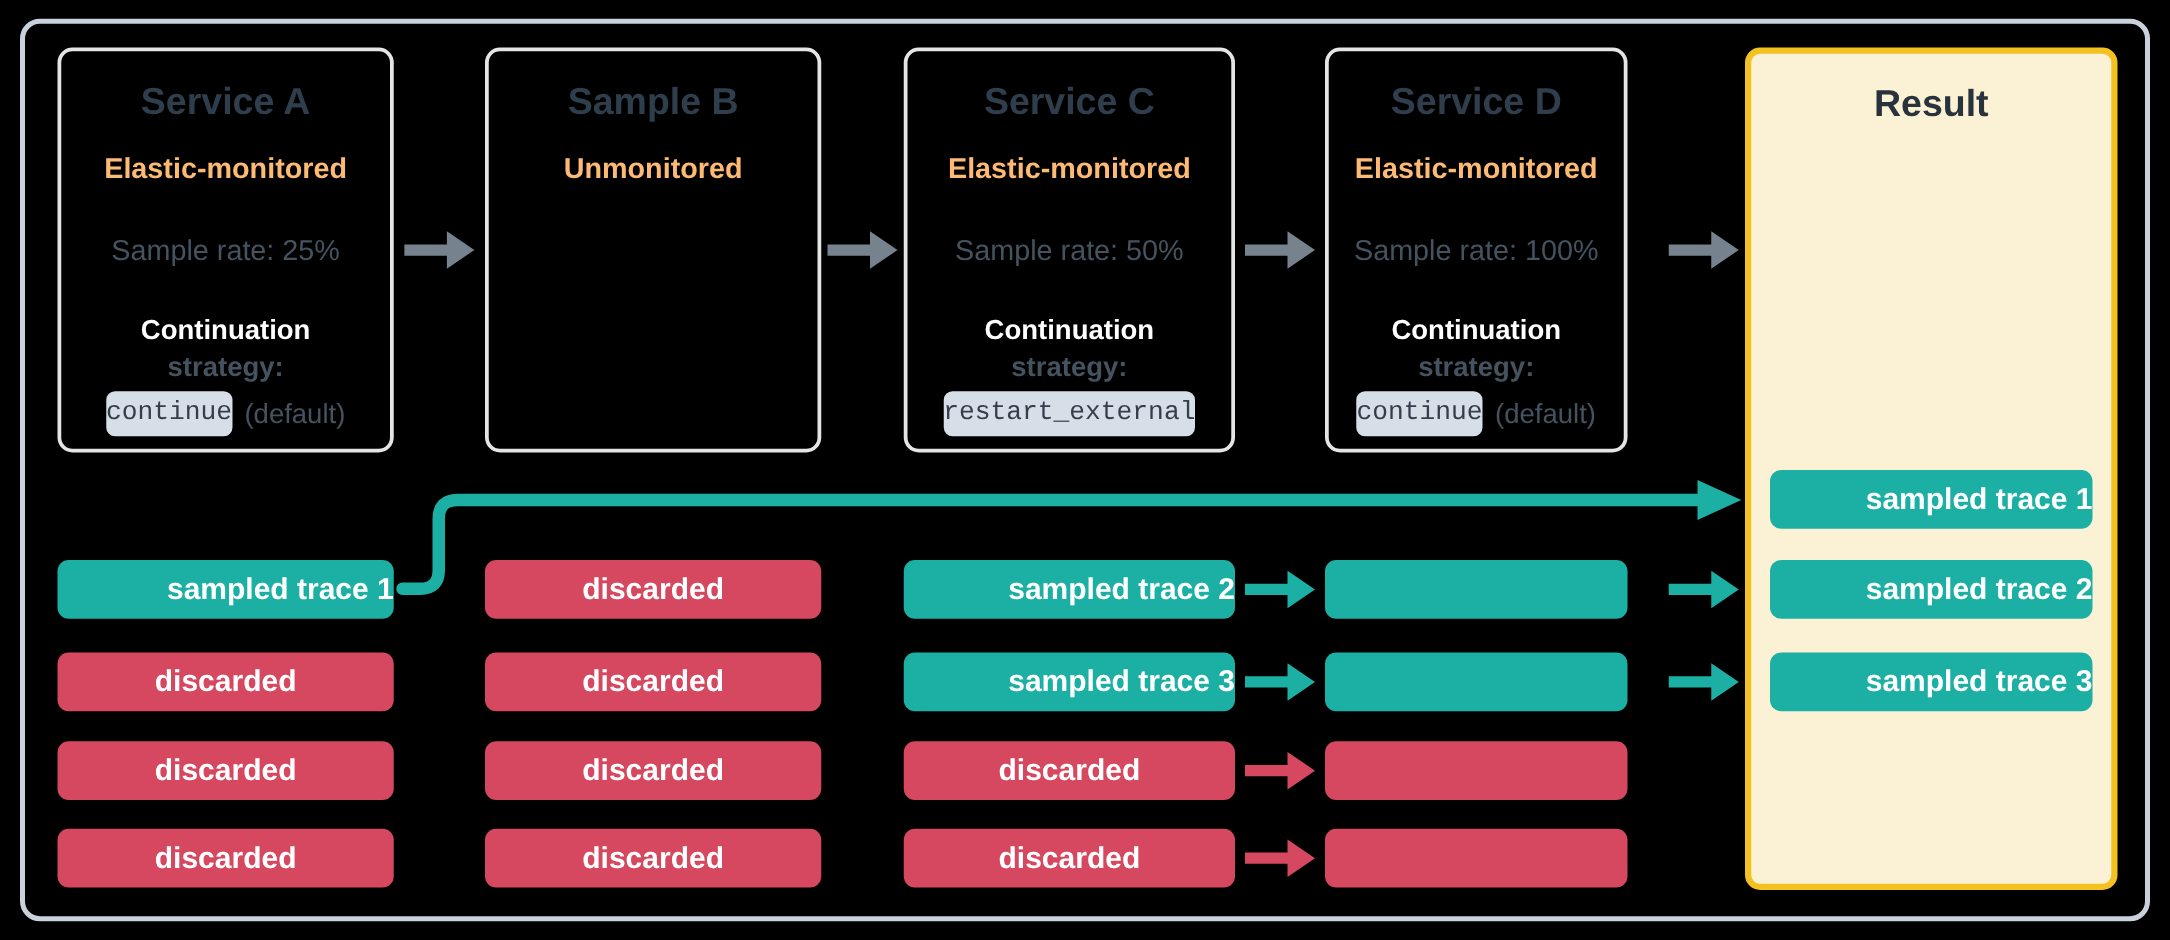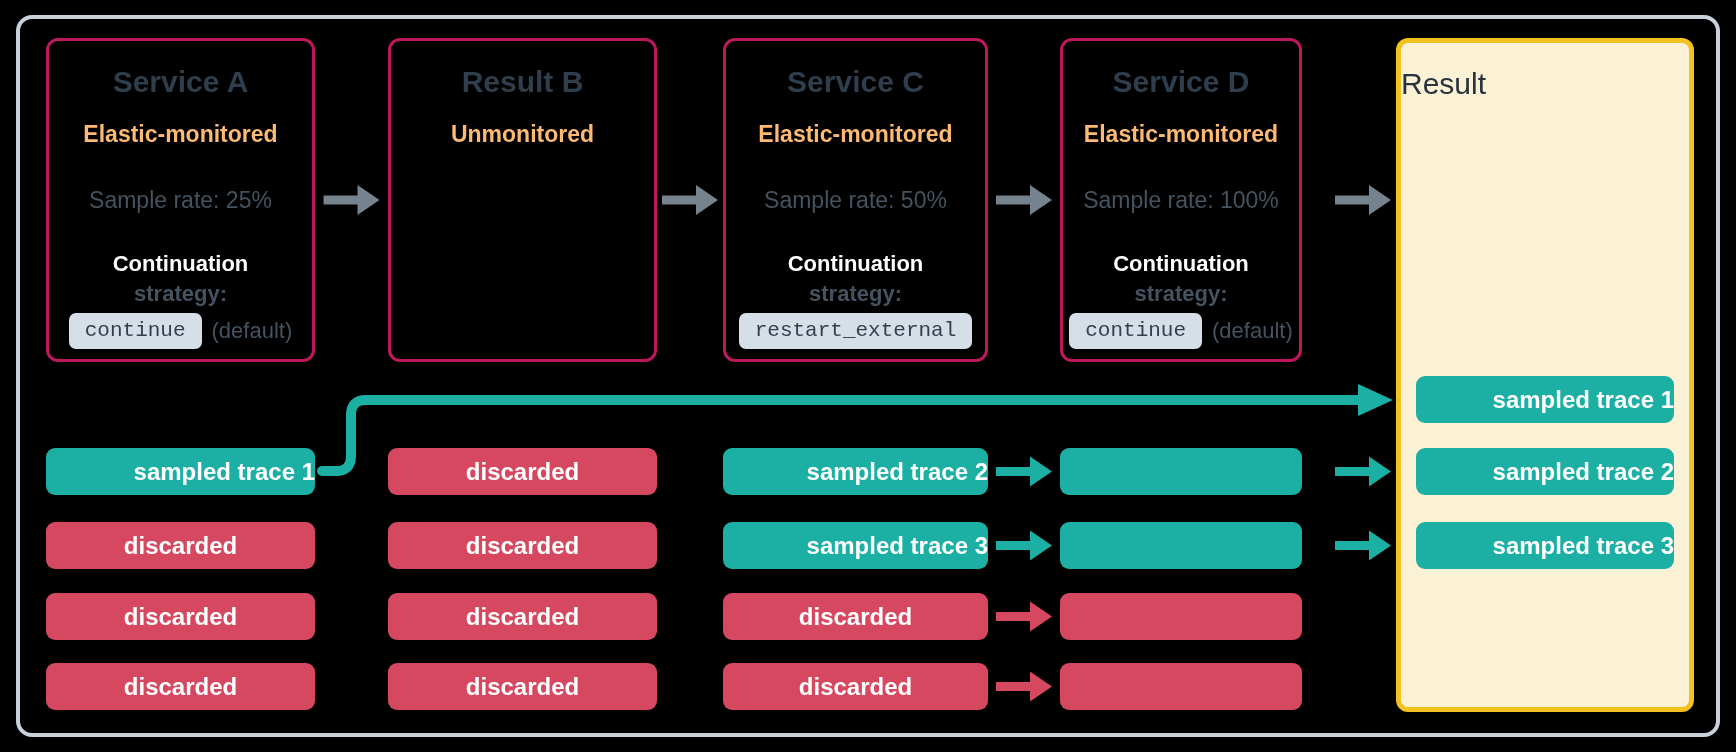--- a/index.html
+++ b/index.html
@@ -1,38 +1,38 @@
 <!DOCTYPE html>
 <html><head>
 <meta charset="utf-8">
 <style>
   html,body{margin:0;padding:0;background:#000;}
   .canvas{position:relative;width:1736px;height:752px;background:#000;overflow:hidden;
           font-family:"Liberation Sans",sans-serif;}
   .frame{position:absolute;left:16px;top:15px;width:1704px;height:722px;
          border:4px solid #C8D1DC;border-radius:16px;box-sizing:border-box;}
-  .svc-card{position:absolute;top:38px;height:324px;border:3px solid #be185d;
+  .svc-card{position:absolute;top:38px;height:324px;border:3px solid #e5e5e5;
             border-radius:12px;box-sizing:border-box;}
   .svc-card .tline{position:absolute;left:0;right:0;text-align:center;white-space:nowrap;}
   .svc-title{top:24px;font-size:30px;font-weight:700;color:#2F3E4C;}
   .svc-sub{top:80px;font-size:23px;font-weight:600;color:#fdba74;}
   .svc-rate{top:146px;font-size:23px;font-weight:400;color:#44535F;}
   .svc-cont1{top:210px;font-size:22px;font-weight:600;color:#ffffff;}
   .svc-cont2{top:240px;font-size:22px;font-weight:600;color:#44535F;}
   .badge-row{position:absolute;left:0;right:0;top:272px;display:flex;
              justify-content:center;align-items:center;gap:10px;}
   .code-badge{display:inline-block;background:#D6DEE8;color:#333F4B;
               font-family:"Liberation Mono","DejaVu Sans Mono",monospace;
-              font-size:21px;line-height:36px;padding:0 16px;border-radius:7px;}
+              font-size:21px;line-height:36px;padding:0 0;border-radius:7px;}
   .badge-note{font-size:22px;font-weight:400;color:#44535F;white-space:nowrap;}
   .result-card{position:absolute;left:1396px;top:38px;width:298px;height:674px;
                background:#FBF1D5;border:5px solid #F3C120;border-radius:12px;
                box-sizing:border-box;}
-  .result-title{position:absolute;left:0;right:0;top:24px;
-                font-size:30px;font-weight:400;color:#28333D;}
+  .result-title{position:absolute;left:0;right:0;top:24px;text-align:center;
+                font-size:30px;font-weight:700;color:#28333D;}
   .pill{position:absolute;height:47px;border-radius:9px;line-height:47px;
         text-align:center;color:#FFFFFF;font-size:24px;font-weight:600;white-space:nowrap;}
   .sampled{background:#1CB0A4;text-align:right;}
   .discarded{background:#D5485F;}
   
   .colA{left:46px;width:269px;}
   .colB{left:388px;width:269px;}
   .colC{left:723px;width:265px;}
   .colD{left:1060px;width:242px;}
   .colR{left:1416px;width:258px;}
@@ -57,21 +57,21 @@
     <div class="tline svc-rate">Sample rate: 25%</div>
     <div class="tline svc-cont1">Continuation</div>
     <div class="tline svc-cont2">strategy:</div>
     <div class="badge-row">
       <span class="code-badge">continue</span>
       <span class="badge-note">(default)</span>
     </div>
   </div>
 
   <div class="svc-card colB">
-    <div class="tline svc-title">Result B</div>
+    <div class="tline svc-title">Sample B</div>
     <div class="tline svc-sub">Unmonitored</div>
   </div>
 
   <div class="svc-card colC">
     <div class="tline svc-title">Service C</div>
     <div class="tline svc-sub">Elastic-monitored</div>
     <div class="tline svc-rate">Sample rate: 50%</div>
     <div class="tline svc-cont1">Continuation</div>
     <div class="tline svc-cont2">strategy:</div>
     <div class="badge-row">

